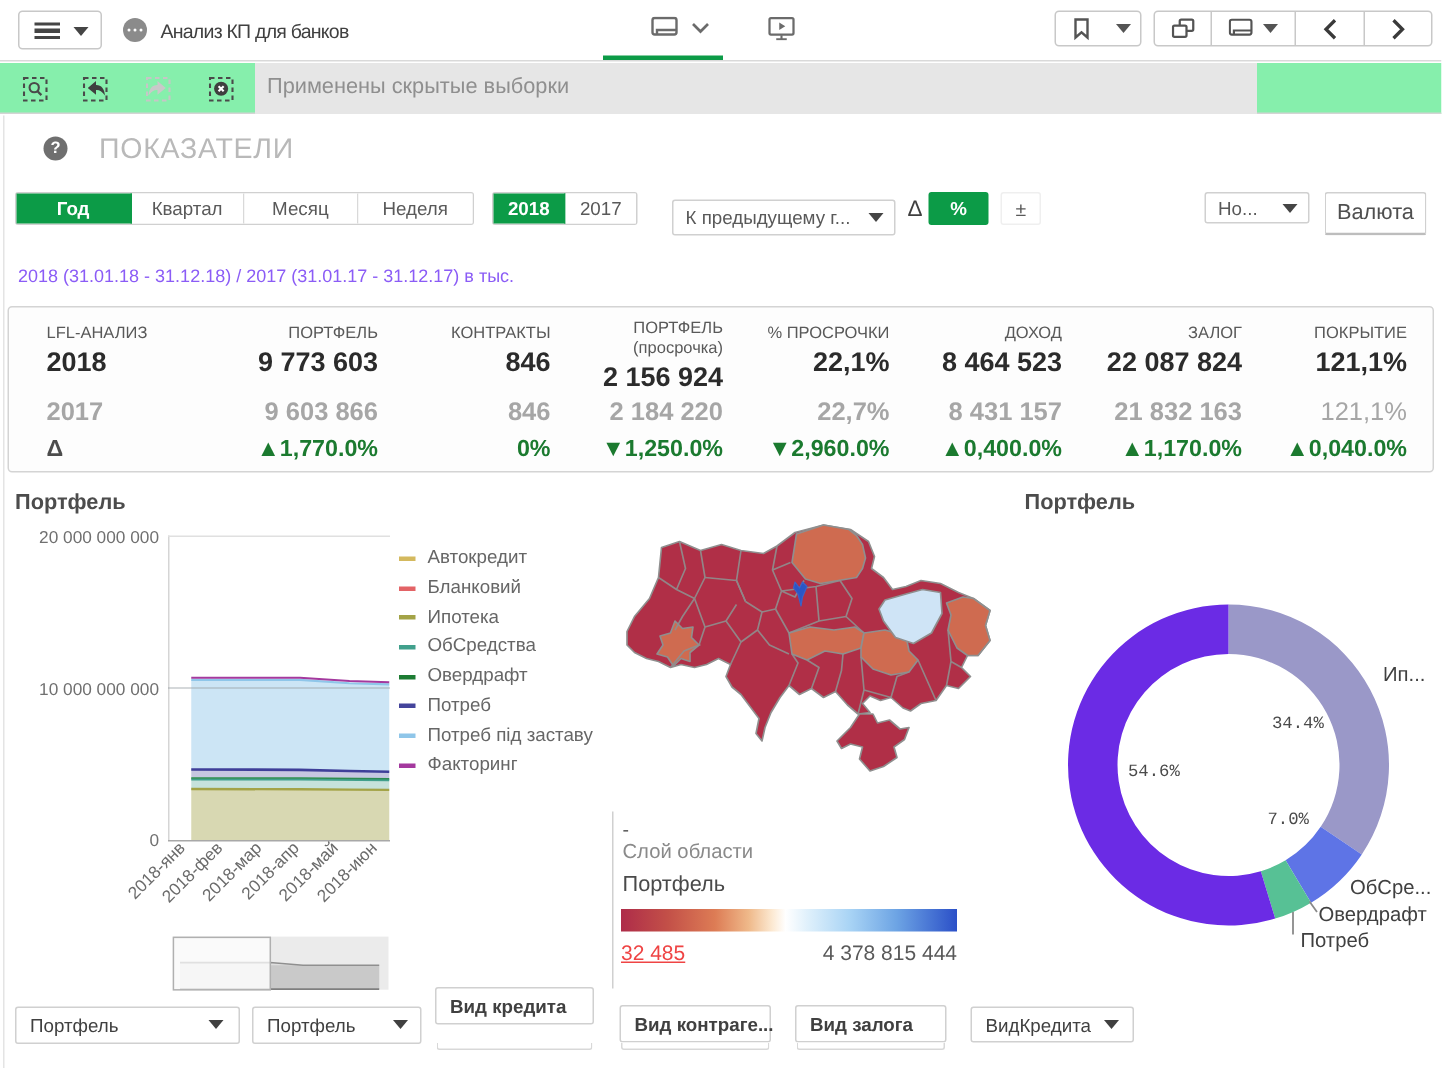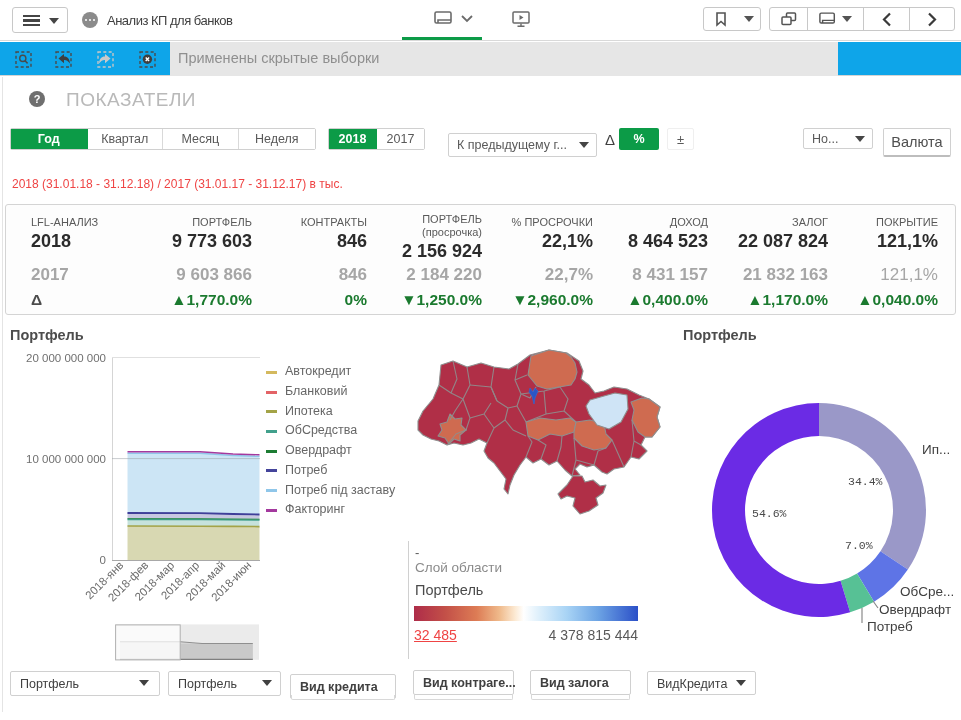--- a/index.html
+++ b/index.html
@@ -24,21 +24,21 @@
 #apptitle { position:absolute; left:107px; top:13px; font-size:13px; letter-spacing:-0.5px; color:#404040; }
 #greenline { position:absolute; left:402px; top:37px; width:80px; height:3px; background:#0c9b47; }
 
 
 .tbgroup { position:absolute; top:7px; height:24px; border:1px solid #c8c8c8; border-radius:3px;
   background:#fff; display:flex; align-items:center; }
 .tbcell { height:100%; display:flex; align-items:center; justify-content:center; }
 .tbsep { width:1px; height:100%; background:#c8c8c8; }
 
 
-#selbar { position:absolute; left:0; top:42px; width:961px; height:34px; background:#0ea5e9;
+#selbar { position:absolute; left:0; top:42px; width:961px; height:34px; background:#86efac;
   border-bottom:1px solid #d4d4d4; }
 #selmsgzone { position:absolute; left:170px; top:0; width:668px; height:34px; background:#e6e6e6; }
 #selmsg { position:absolute; left:8px; top:8px; font-size:14.5px; color:#8f8f8f; }
 #selright { position:absolute; left:838px; top:0; width:123px; height:34px; background:#f1f1f1;
   border-left:1px solid #cfcfcf; }
 .selicon { position:absolute; top:9px; width:17px; height:17px; }
 
 
 #qmark { position:absolute; left:29px; top:91px; width:16px; height:16px; border-radius:50%;
   background:#6f6f6f; color:#fff; font-size:11px; font-weight:bold; text-align:center; line-height:16px; }
@@ -198,21 +198,21 @@
        color:#fff;font-size:12.5px;font-weight:bold;text-align:center;line-height:22px;">%</div>
   <div class="abs" style="left:667px;top:128px;width:27px;height:22px;background:#fff;border:1px solid #efefef;
        border-radius:2px;color:#595959;font-size:13px;text-align:center;line-height:21px;">±</div>
   <div class="drop" style="left:803px; top:128px; width:70px; height:21px;">
     <span class="dtext" style="top:3px;">Но...</span>
       <span class="caret" style="top:7px;"></span>
   </div>
   <div class="abs" style="left:883px;top:128px;width:68px;height:29px;background:#fff;border:1px solid #d0d0d0;
        border-bottom:2px solid #bdbdbd;border-radius:2px;color:#4f4f4f;font-size:14.5px;text-align:center;line-height:26px;">Валюта</div>
 
-  <div class="abs" style="left:12px;top:177px;font-size:12px;color:#ef4444;">2018 (31.01.18 - 31.12.18) / 2017 (31.01.17 - 31.12.17) в тыс.</div>
+  <div class="abs" style="left:12px;top:177px;font-size:12px;color:#8b5cf6;">2018 (31.01.18 - 31.12.18) / 2017 (31.01.17 - 31.12.17) в тыс.</div>
 
   <div id="kpi">
     <div class="kcol" style="left:25px;top:11px;text-align:left;">
       <div class="klabel">LFL-АНАЛИЗ</div>
       <div class="kv18">2018</div>
     </div>
     <div class="abs" style="left:25px;top:60px;font-size:17px;font-weight:bold;color:#a6a6a6;">2017</div>
     <div class="abs" style="left:25px;top:86px;font-size:15.5px;font-weight:bold;color:#4c4c4c;">Δ</div>
 
     <div class="kcol" style="left:146px;top:11px;width:100px;">
@@ -397,21 +397,21 @@
   </svg>
 
   <div class="lbox" style="left:10px;top:671px;width:150px;height:25px;">
     <span class="t">Портфель</span>
     <span class="caret" style="position:absolute;right:10px;top:8px;border-top-color:#404040;"></span>
   </div>
   <div class="lbox" style="left:168px;top:671px;width:113px;height:25px;">
     <span class="t">Портфель</span>
     <span class="caret" style="position:absolute;right:8px;top:8px;border-top-color:#404040;"></span>
   </div>
-  <div class="lbox" style="left:290px;top:674px;width:106px;height:25px;">
+  <div class="lbox" style="left:290px;top:658px;width:106px;height:25px;">
     <span class="t b">Вид кредита</span>
   </div>
   <div class="underbar" style="left:291px;top:695px;width:104px;"></div>
   <div class="lbox" style="left:413px;top:670px;width:101px;height:25px;">
     <span class="t b">Вид контраге...</span>
   </div>
   <div class="underbar" style="left:414px;top:695px;width:99px;"></div>
   <div class="lbox" style="left:530px;top:670px;width:101px;height:25px;">
     <span class="t b">Вид залога</span>
   </div>

